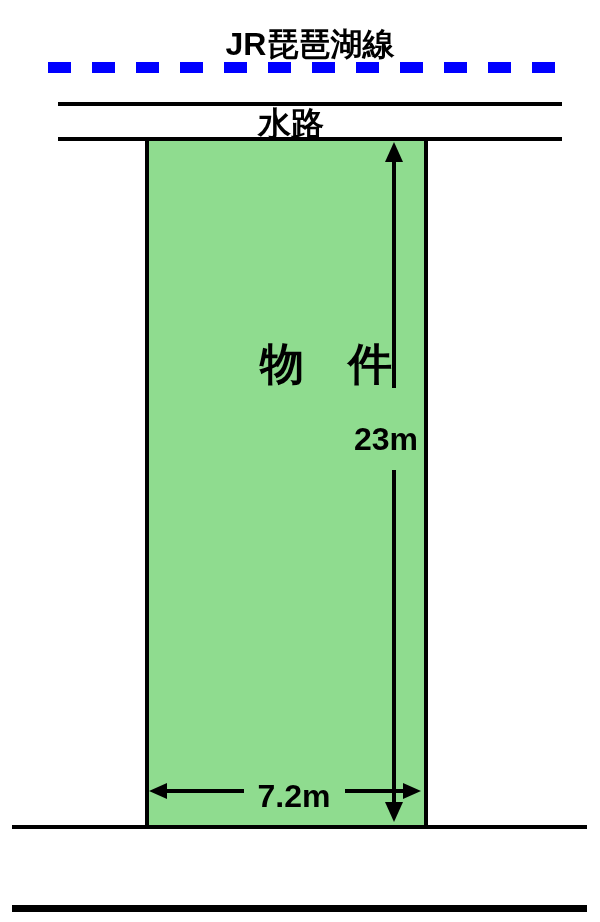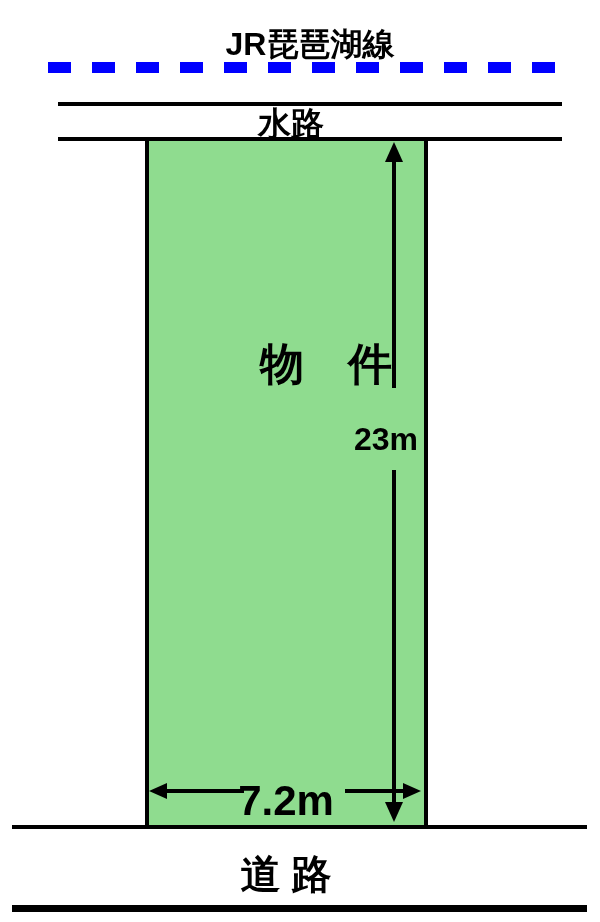--- a/index.html
+++ b/index.html
@@ -45,21 +45,21 @@
   .vseg { position: absolute; width: 4px; background: #000000; }
   .hseg { position: absolute; height: 4px; background: #000000; }
   .tri  { position: absolute; width: 0; height: 0; }
   .head-up    { left: 385px; top: 142px; border-left: 9px solid transparent; border-right: 9px solid transparent; border-bottom: 20px solid #000000; }
   .vseg-top   { left: 392px; top: 160px; height: 228px; }
   .depth-label{ left: 386px; top: 416px; font-size: 32px; margin-top: 7px; }
   .vseg-bot   { left: 392px; top: 470px; height: 332px; }
   .head-down  { left: 385px; top: 802px; border-left: 9px solid transparent; border-right: 9px solid transparent; border-top: 20px solid #000000; }
   .head-left  { left: 149px; top: 783px; border-top: 8px solid transparent; border-bottom: 8px solid transparent; border-right: 18px solid #000000; }
   .hseg-left  { left: 165px; top: 789px; width: 79px; }
-  .front-label{ left: 286px; top: 780px; font-size: 42px; }
+  .front-label{ left: 294px; top: 780px; font-size: 32px; }
   .hseg-right { left: 345px; top: 789px; width: 59px; }
   .head-right { left: 403px; top: 783px; border-top: 8px solid transparent; border-bottom: 8px solid transparent; border-left: 18px solid #000000; }
   
   .road-top    { left: 12px; top: 825px; width: 575px; height: 4px; }
   .road-label  { left: 286px; top: 854px; font-size: 40px; }
   .road-bottom { left: 12px; top: 905px; width: 575px; height: 7px; }
 </style>
 </head>
 <body>
 
@@ -81,16 +81,15 @@
   <div class="vseg vseg-bot"></div>
   <div class="tri head-down"></div>
 
   <div class="tri head-left"></div>
   <div class="hseg hseg-left"></div>
   <div class="label front-label">7.2m</div>
   <div class="hseg hseg-right"></div>
   <div class="tri head-right"></div>
 
   <div class="hline road-top"></div>
-  <div class="label road-label">道 路</div>
   <div class="hline road-bottom"></div>
 
 </div>
 
 </body></html>

